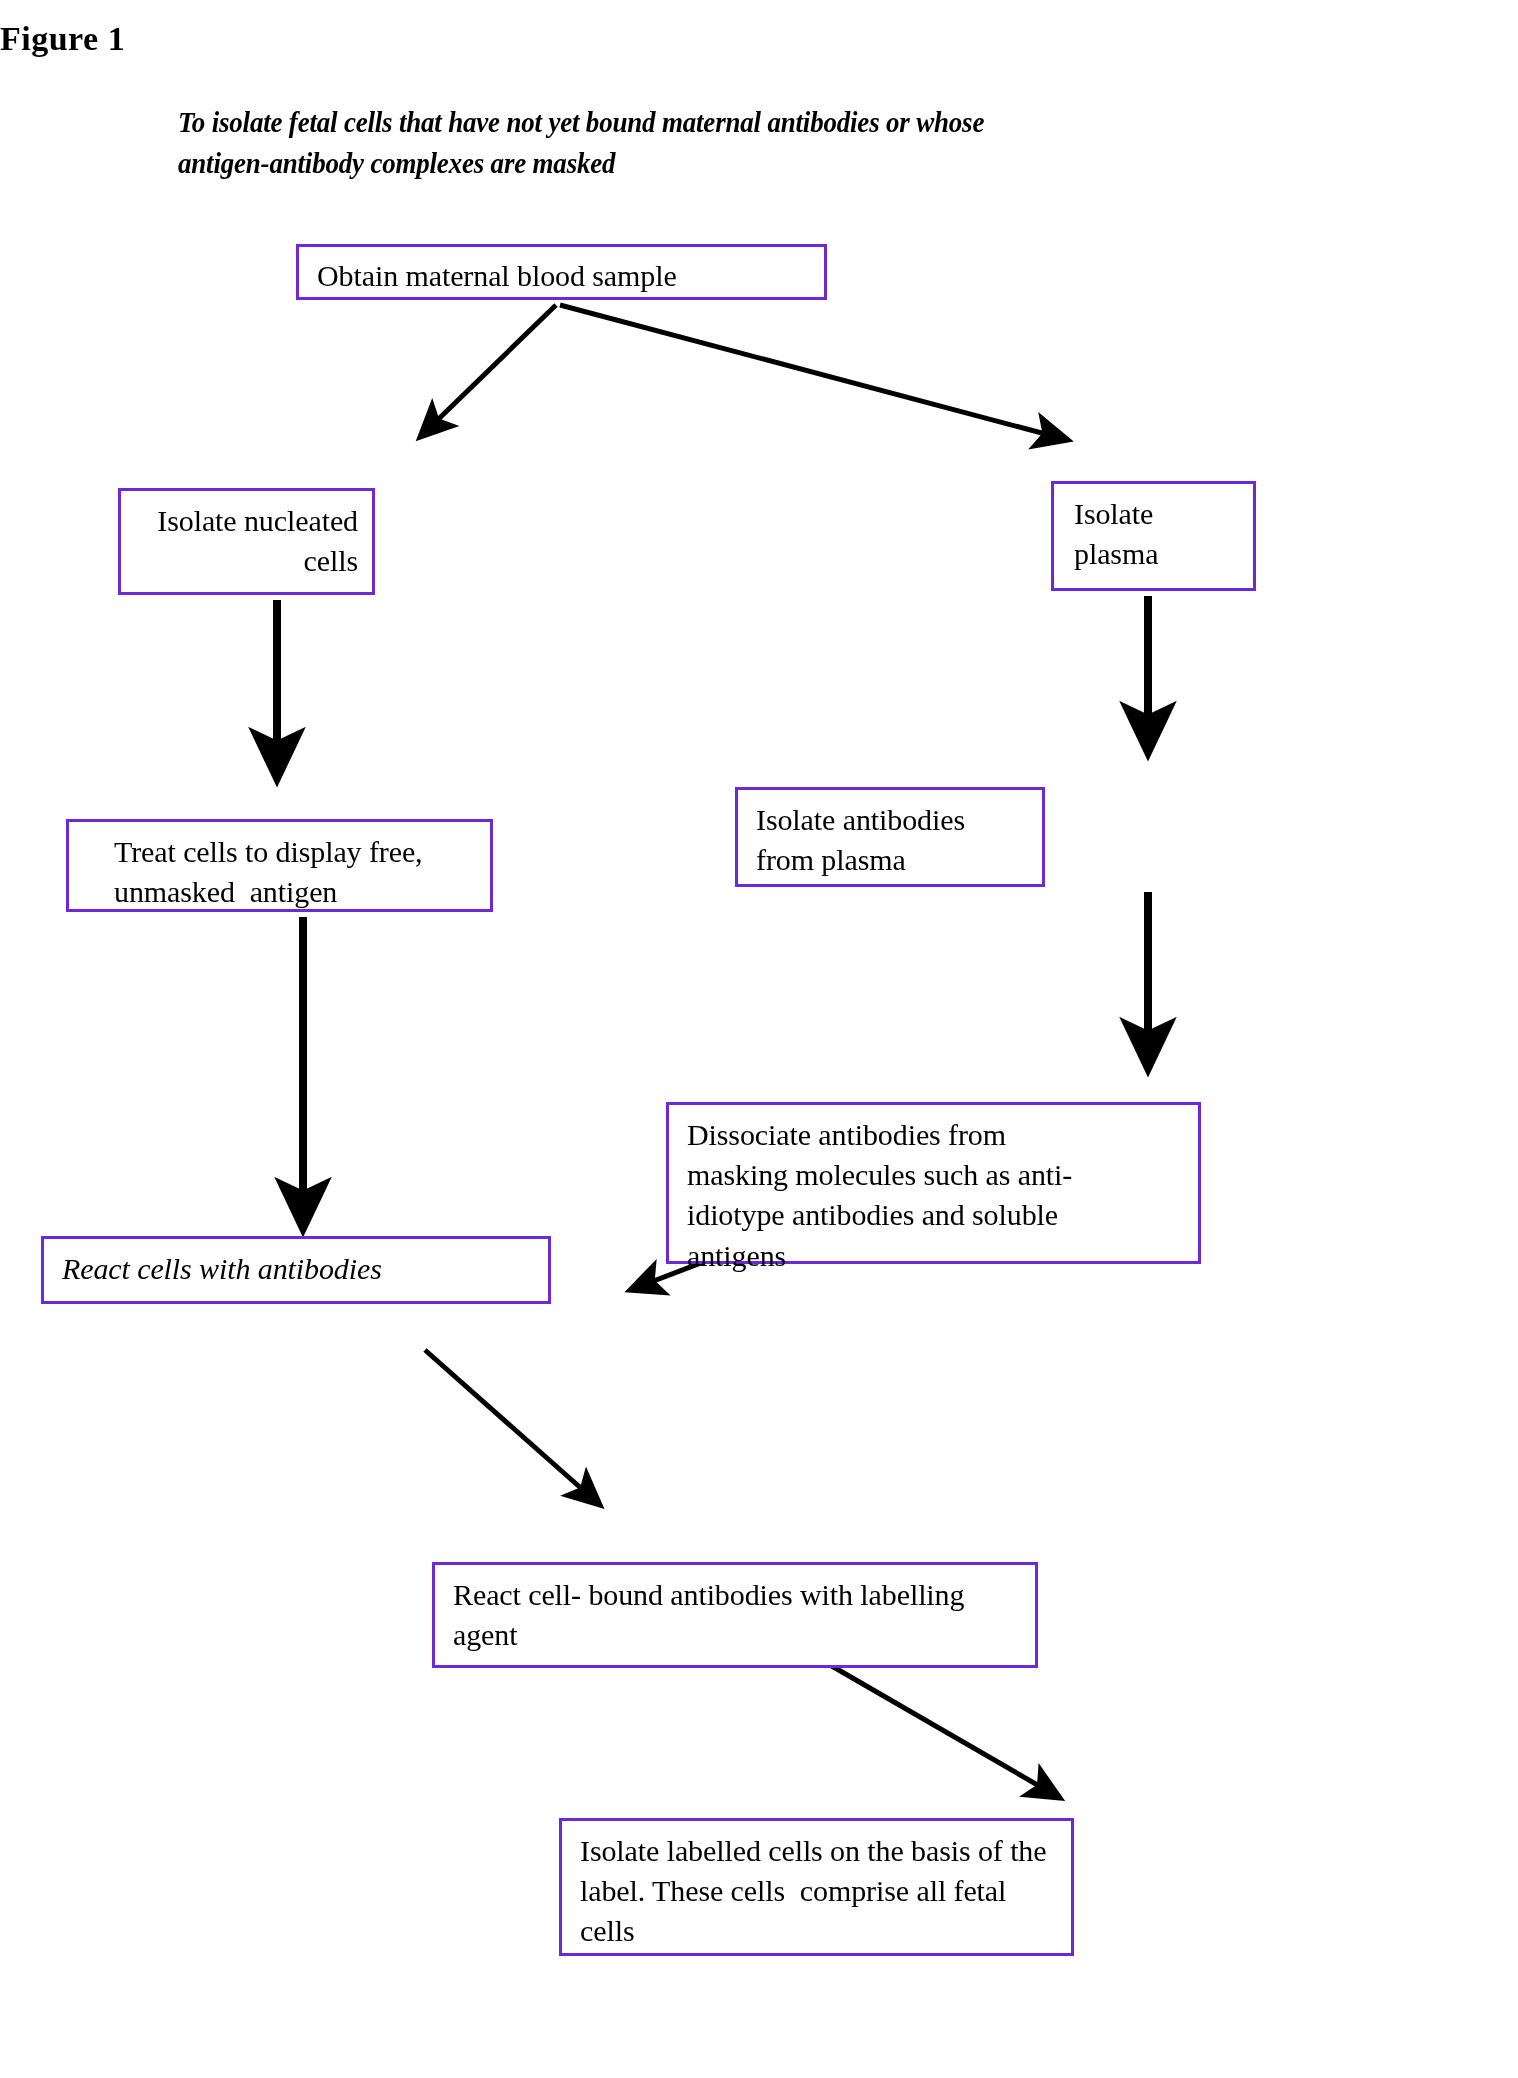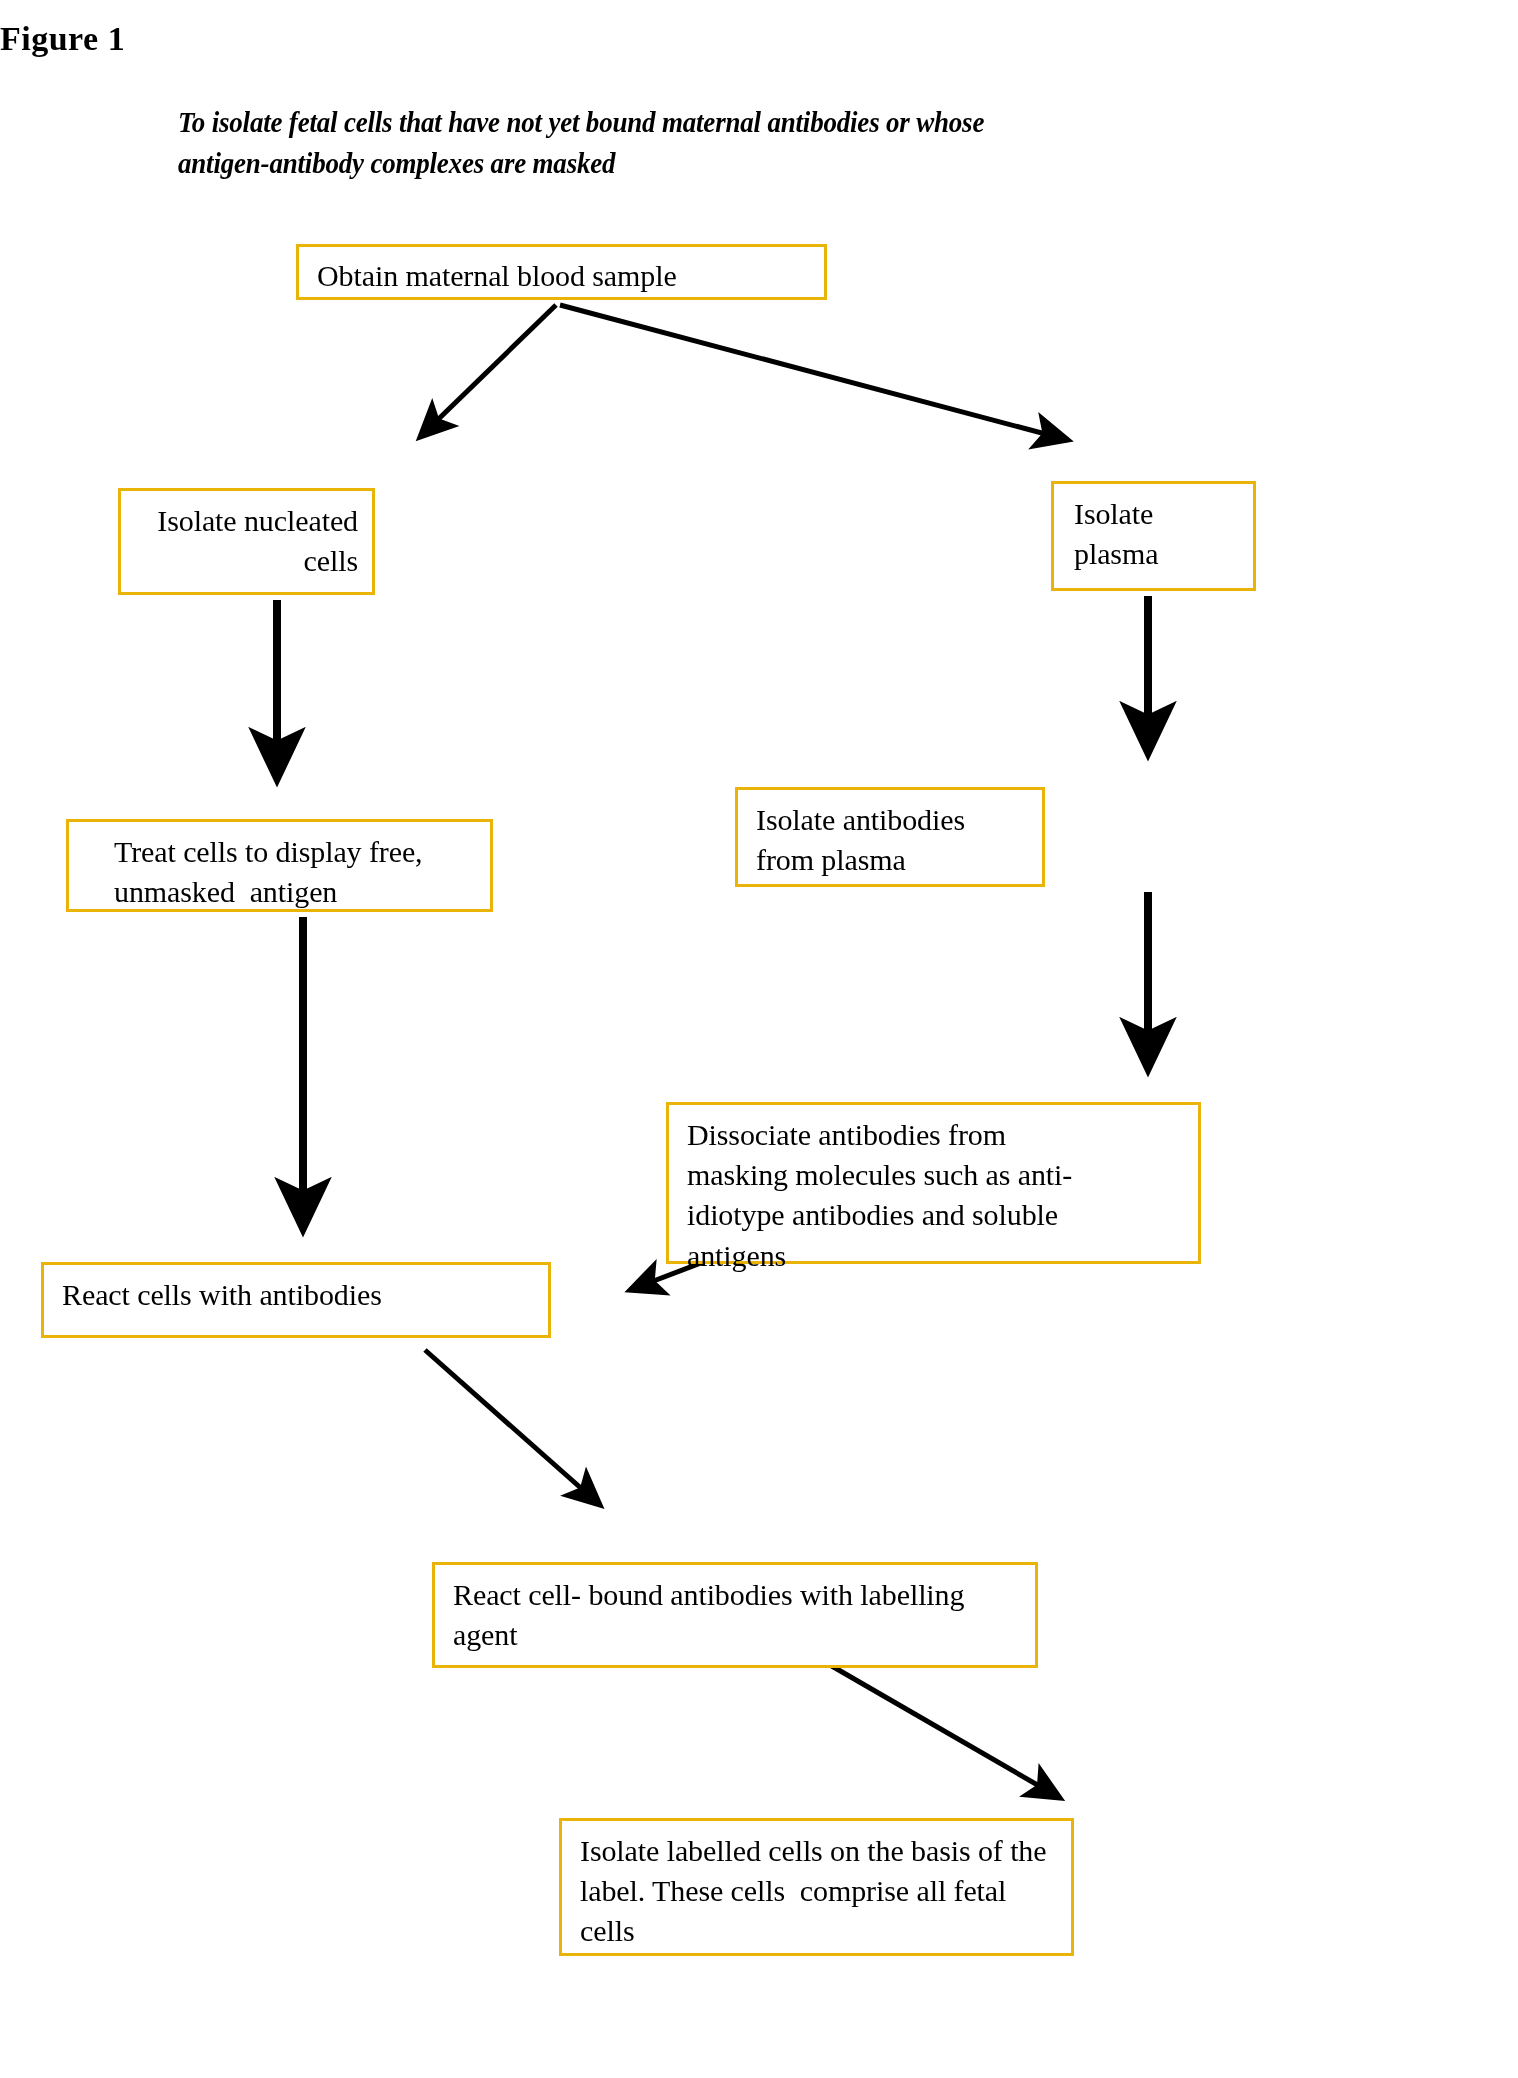--- a/index.html
+++ b/index.html
@@ -39,37 +39,37 @@
     letter-spacing: -0.2px;
     transform: scaleX(0.93);
     transform-origin: left top;
   }
   .fig-subtitle .ln { display: block; }
 
   
   .node {
     position: absolute;
     box-sizing: border-box;
-    border: 3px solid #eab308;
+    border: 3px solid #6d28d9;
     background: #fff;
     font-size: 30px;
     line-height: 1.34;
     padding: 10px 14px 8px 18px;
     letter-spacing: -0.1px;
   }
   .node .ln { display: block; white-space: pre; }
 
   
   #node-obtain       { left: 296px; top: 244px;  width: 531px; height: 56px;  padding-top: 9px; }
   #node-nucleated    { left: 118px; top: 488px;  width: 257px; height: 107px; text-align: right; }
   #node-plasma       { left: 1051px;top: 481px;  width: 205px; height: 110px; padding-left: 20px; }
   #node-treat        { left: 66px;  top: 819px;  width: 427px; height: 93px; padding-left: 45px;  }
   #node-isolate-ab   { left: 735px; top: 787px;  width: 310px; height: 100px; }
   #node-dissociate   { left: 666px; top: 1102px; width: 535px; height: 162px; }
-  #node-react-cells  { left: 41px;  top: 1262px; width: 510px; height: 76px;  }
+  #node-react-cells  { left: 41px;  top: 1236px; width: 510px; height: 68px; font-style: italic;  }
   #node-react-bound  { left: 432px; top: 1562px; width: 606px; height: 106px;  }
   #node-final        { left: 559px; top: 1818px; width: 515px; height: 138px; }
 
   
   #arrows {
     position: absolute;
     left: 0; top: 0;
     width: 1518px;
     height: 2078px;
     pointer-events: none;

